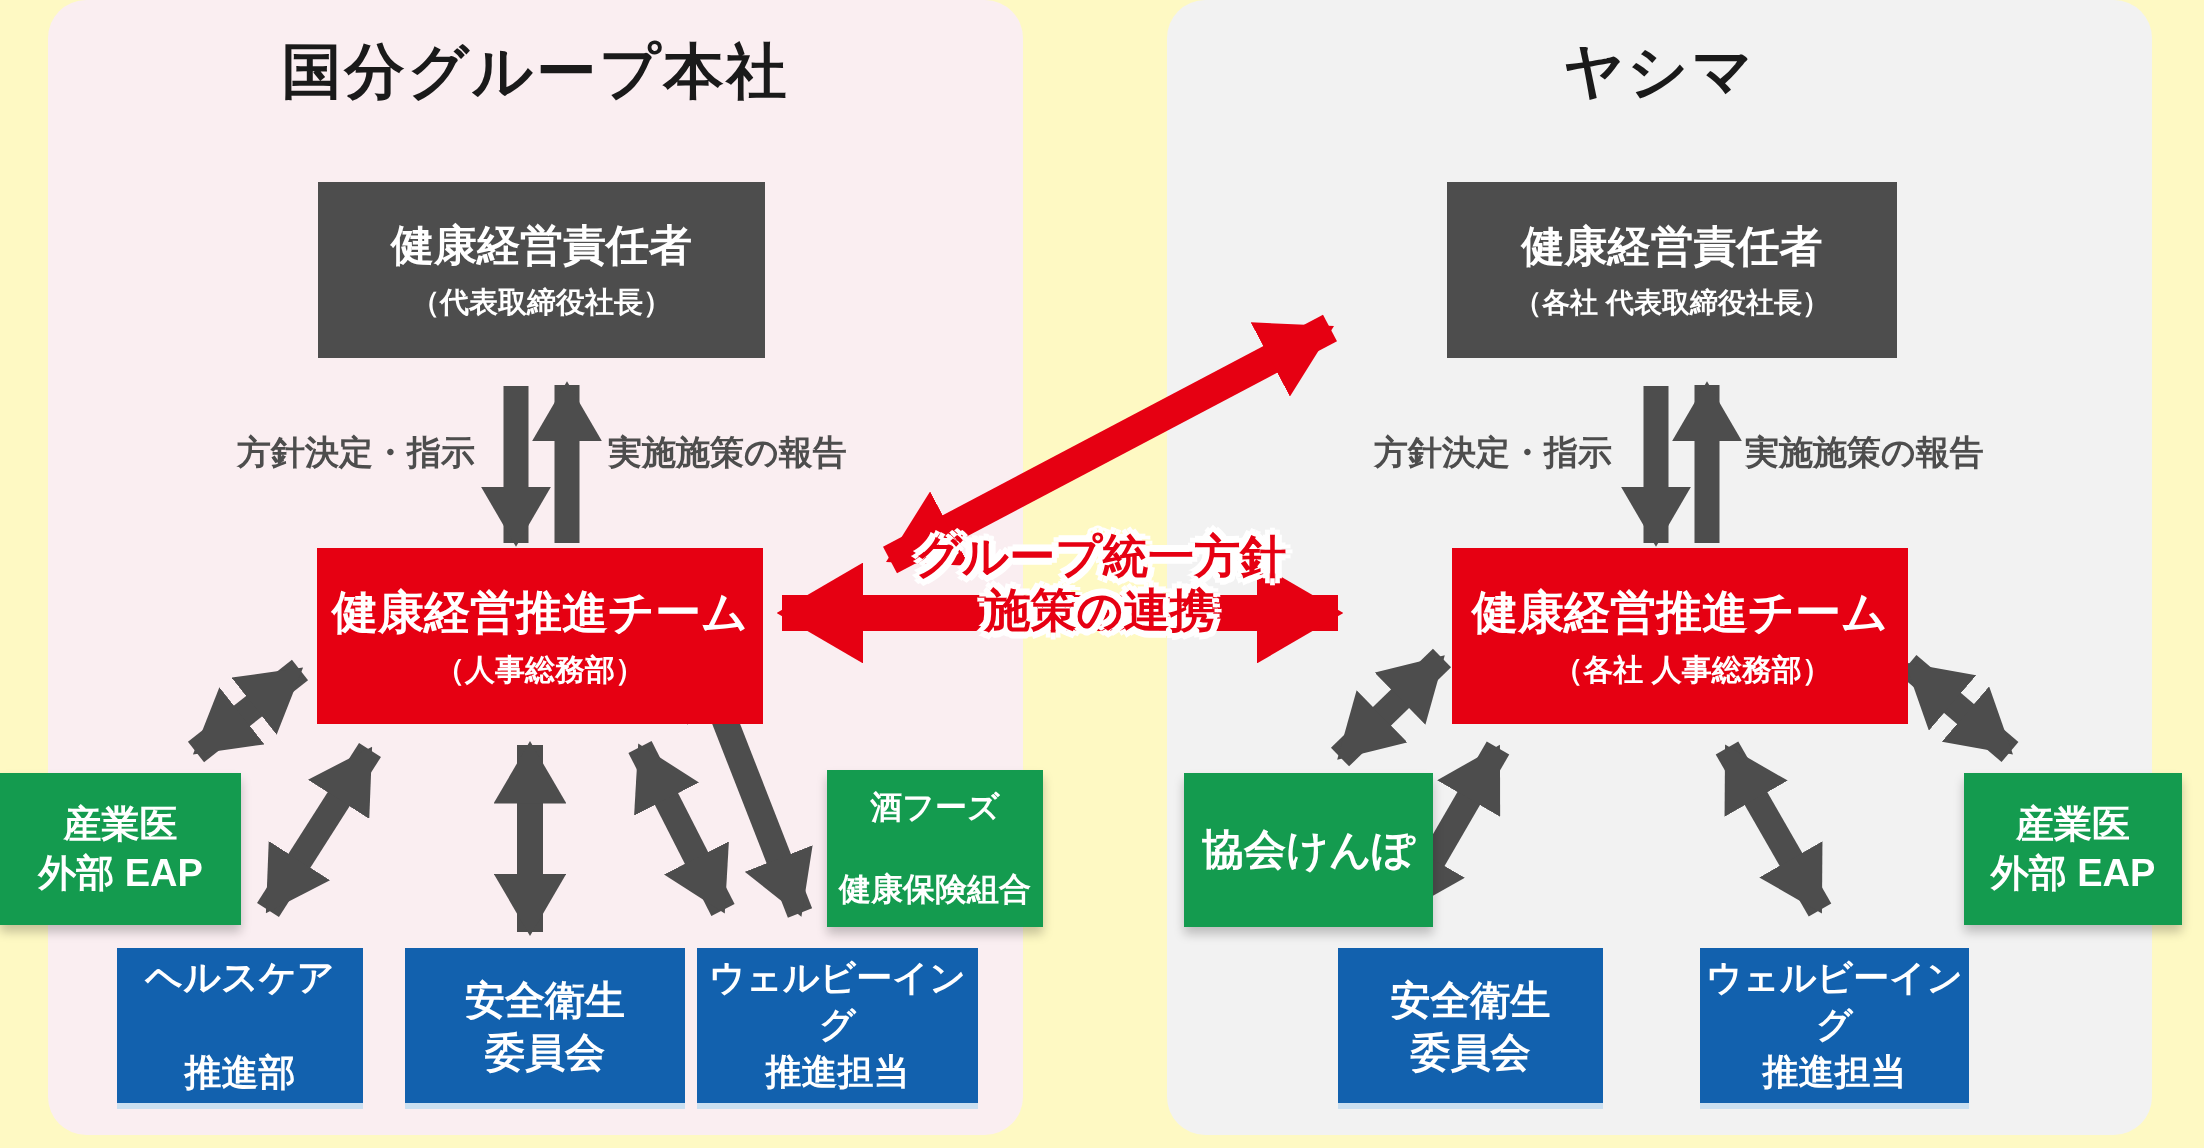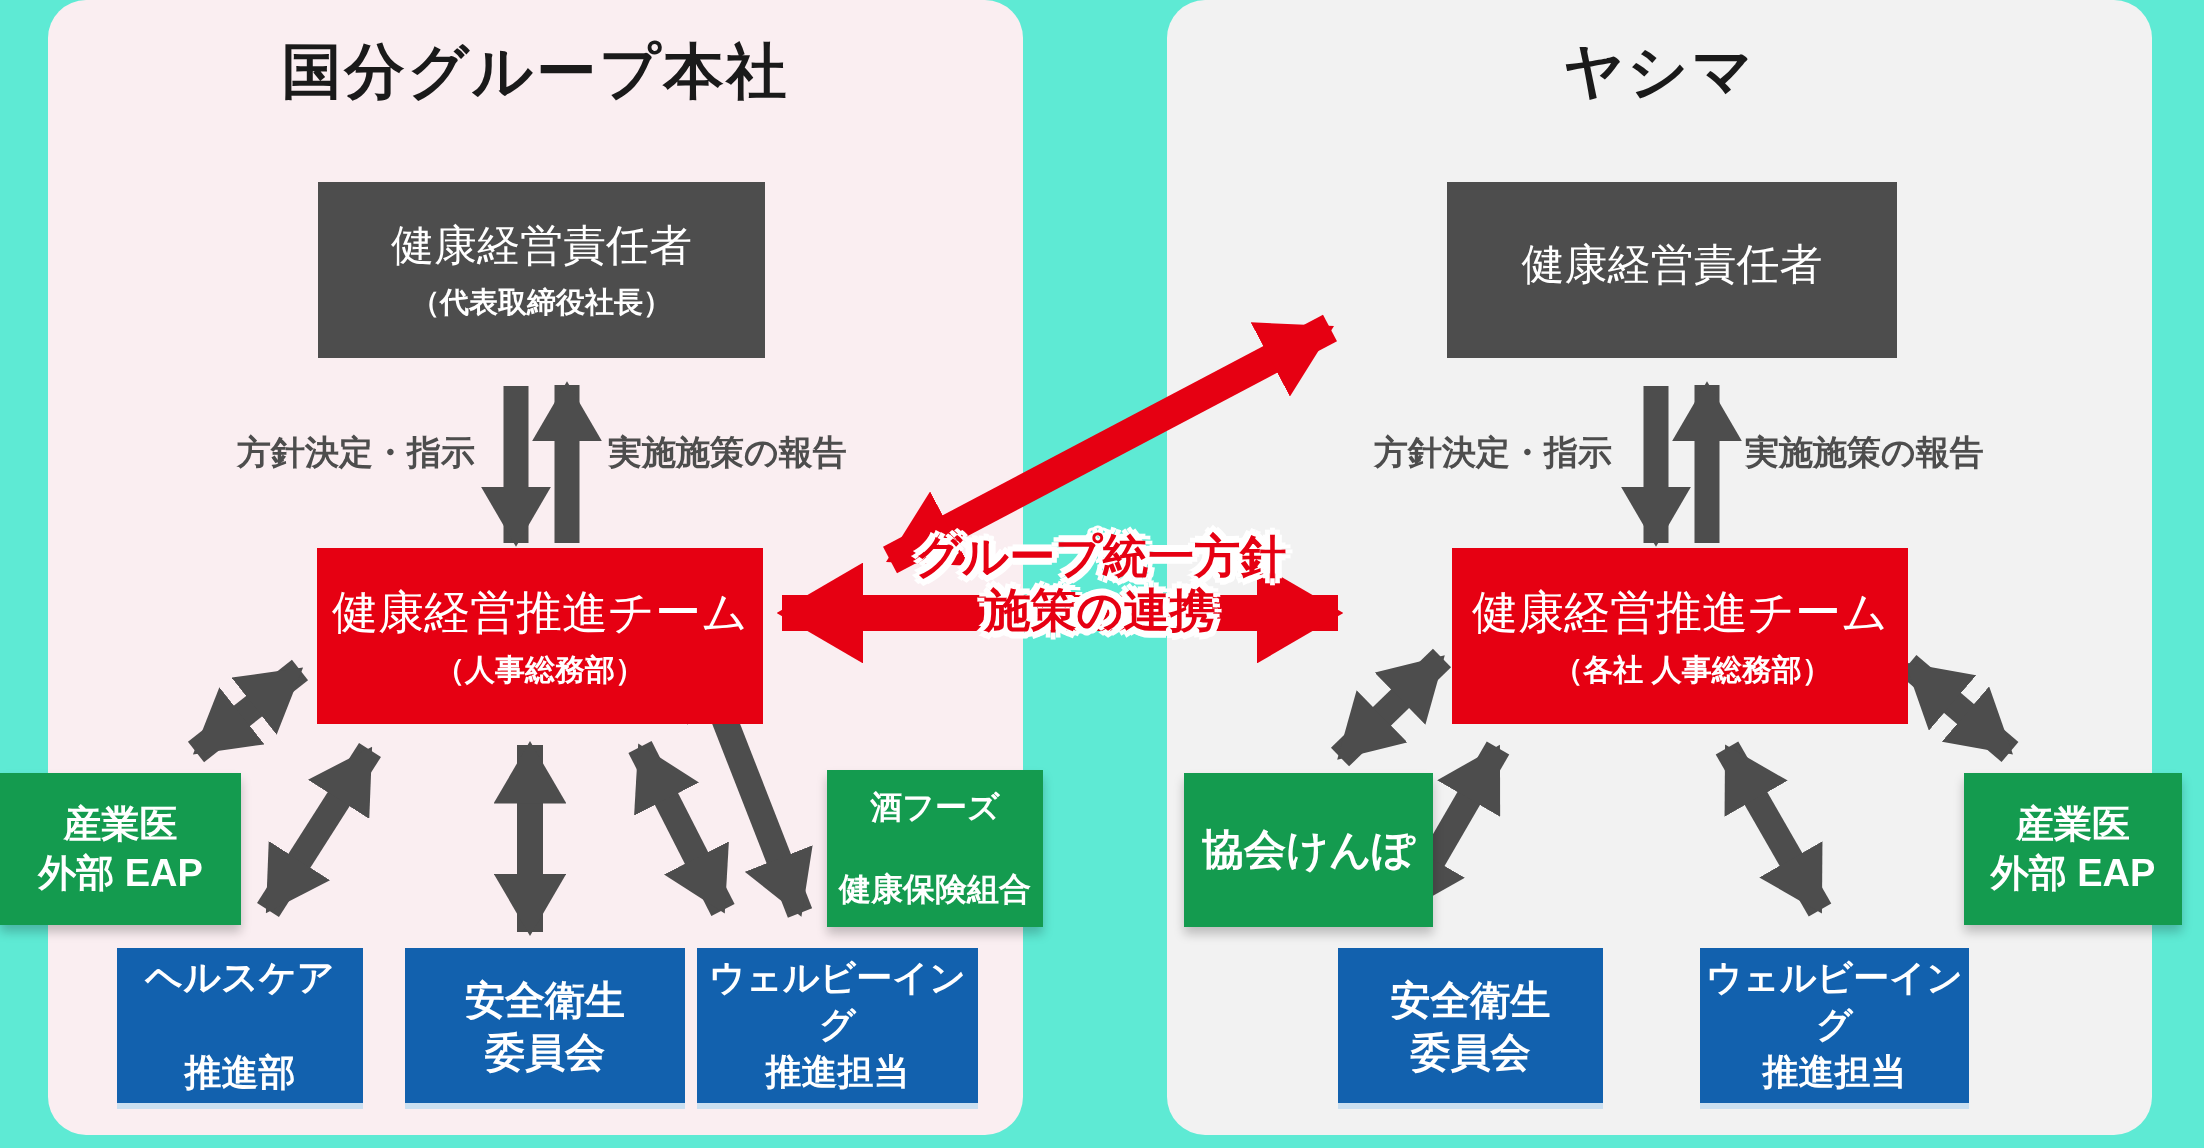--- a/index.html
+++ b/index.html
@@ -1,27 +1,27 @@
 <!DOCTYPE html>
 <html><head>
 <meta charset="utf-8">
 <style>
   html,body{margin:0;padding:0;background:#ffffff;font-family:"Liberation Sans","DejaVu Sans",sans-serif;}
-  #canvas{position:relative;width:2204px;height:1148px;background:#5eead4;overflow:hidden;}
+  #canvas{position:relative;width:2204px;height:1148px;background:#fef9c3;overflow:hidden;}
 
   .panel{position:absolute;top:0;height:1135px;border-radius:38px;}
   #panel-left{left:48px;width:975px;background:#FAEEF1;}
   #panel-right{left:1167px;width:985px;background:#F2F2F2;}
 
   .panel-title{position:absolute;top:32px;left:0;width:100%;text-align:center;
     font-size:60px;font-weight:bold;color:#1A1A1A;letter-spacing:3px;}
 
   .box{position:absolute;display:flex;flex-direction:column;align-items:center;
     justify-content:center;color:#ffffff;text-align:center;line-height:1.3;}
-  .box .t1{font-weight:normal;}
+  .box .t1{font-weight:bold;}
   .box .sub{font-weight:bold;}
   .dark{background:#4D4D4D;}
   .red{background:#E60012;}
   .green{background:#149B4F;box-shadow:0 7px 10px rgba(0,0,0,0.22);}
   .blue{background:#1261AE;border-bottom:6px solid #C9DFF1;}
   .lines span{display:block;font-weight:bold;}
 
   
   #exec-l{left:318px;top:182px;width:447px;height:176px;}
   #exec-l .t1{font-size:43px;margin-bottom:10px;}
@@ -134,20 +134,21 @@
     <span>安全衛生</span>
     <span>委員会</span>
   </div>
   <div class="box blue lines" id="blue-well-l">
     <span>ウェルビーイング</span>
     <span>推進担当</span>
   </div>
 
   <div class="box dark" id="exec-r">
     <div class="t1">健康経営責任者</div>
+    <div class="sub">（各社 代表取締役社長）</div>
   </div>
 
   <div class="flow-label" id="lbl-policy-r">方針決定・指示</div>
   <div class="flow-label" id="lbl-report-r">実施施策の報告</div>
 
   <div class="box red" id="team-r">
     <div class="t1">健康経営推進チーム</div>
     <div class="sub">（各社 人事総務部）</div>
   </div>
 

